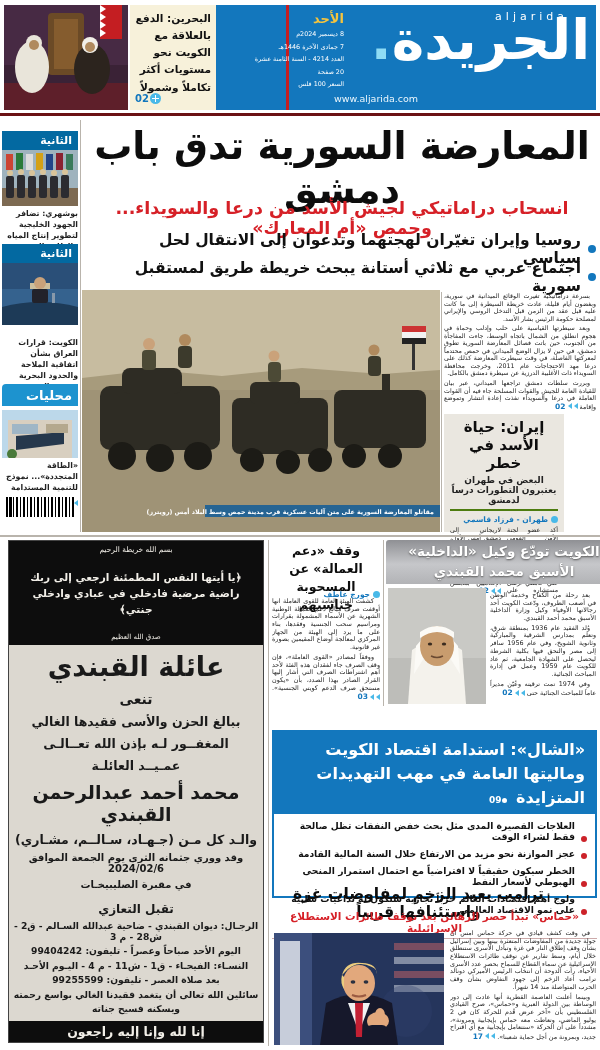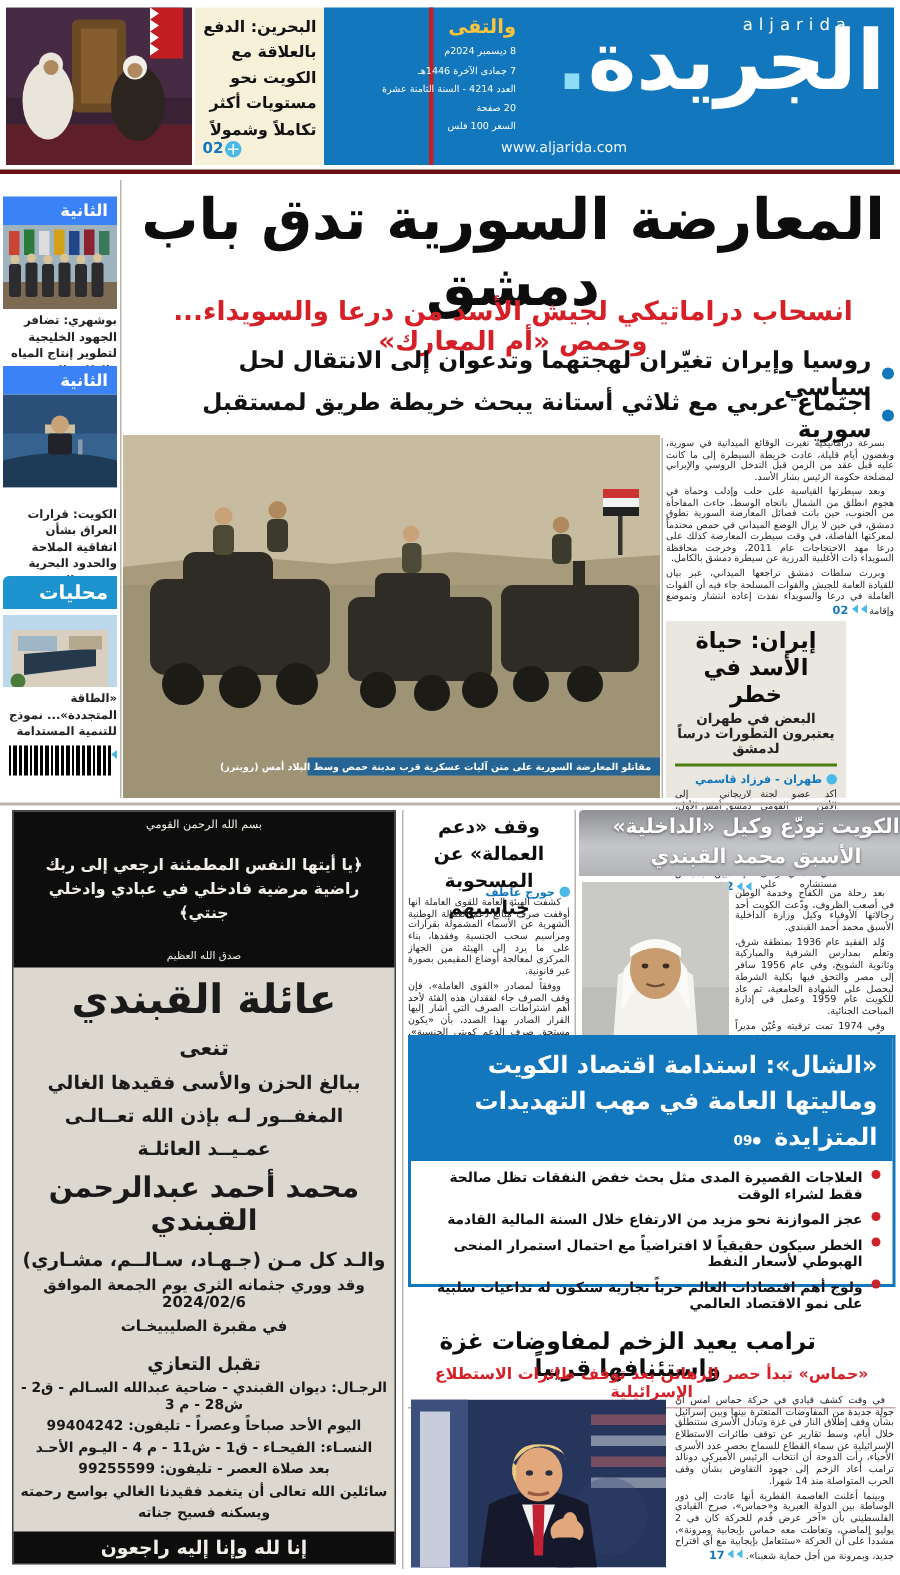--- a/index.html
+++ b/index.html
@@ -41,21 +41,21 @@
   .lead-head{font-size:38px;font-weight:900;text-align:center;direction:rtl;color:#0d0d0d;letter-spacing:-.5px}
   .lead-sub{font-size:17.5px;font-weight:bold;text-align:center;direction:rtl;color:#d62027}
   .lead-bullet{direction:rtl;text-align:right;font-size:15.5px;font-weight:bold;color:#111;display:flex;align-items:center;gap:7px}
   .bdot{width:8px;height:8px;border-radius:50%;background:#1377bd;flex:0 0 auto}
   .bodytxt{direction:rtl;text-align:justify;font-size:6.3px;line-height:1.2;color:#222;overflow:hidden}
   .bodytxt p{margin-bottom:2px;text-indent:6px}
   .photo-cap{position:absolute;background:rgba(27,95,150,.92);color:#fff;font-size:6.3px;
              padding:2.5px 6px;direction:rtl;white-space:nowrap;font-weight:bold}
 
   
-  .tab{background:#3b82f6;color:#fff;font-weight:bold;text-align:right;direction:rtl;
+  .tab{background:#0369a1;color:#fff;font-weight:bold;text-align:right;direction:rtl;
        padding:3px 6px 3px 0;font-size:11px}
   .tab.big{background:#1d93cf;font-size:13px;border-radius:4px 0 0 0;padding-top:4px}
   .sb-cap{direction:rtl;text-align:right;font-size:7.8px;font-weight:bold;line-height:1.4;color:#222;padding-left:2px}
   .barcode{background:repeating-linear-gradient(90deg,#000 0 1.5px,#fff 1.5px 3px,#000 3px 5.5px,#fff 5.5px 7px)}
 
   
   .iranbox{background:#eae7e0;padding:4px 6px;direction:rtl}
   .iran-title{font-size:15px;font-weight:bold;text-align:center;color:#0d0d0d}
   .iran-sub{font-size:9px;font-weight:bold;text-align:center;margin-top:3px;color:#222;
             border-bottom:2px solid #4d7c0f;padding-bottom:4px}
@@ -66,21 +66,21 @@
   
   .silver-head{background:linear-gradient(#8f9094,#c6c7ca 55%,#b2b3b6);color:#fff;font-weight:bold;
                text-align:center;direction:rtl;font-size:13.5px;line-height:1.45;padding-top:2px;
                text-shadow:0 1px 2px #555;border-radius:3px 3px 0 0}
   .midtitle{direction:rtl;text-align:center;font-size:12.5px;font-weight:bold;line-height:1.45;color:#0d0d0d}
 
   
   .shallbox{border:2px solid #1377bd;background:#fff}
   .shall-head{background:#1377bd;color:#fff;font-weight:bold;direction:rtl;text-align:right;
               font-size:16px;line-height:1.5;padding:6px 10px 4px}
-  .shall-item{direction:rtl;display:flex;align-items:flex-start;gap:6px;font-size:9.2px;font-weight:bold;color:#111;margin:6px 8px 0}
+  .shall-item{direction:rtl;display:flex;align-items:flex-end;gap:6px;font-size:9.2px;font-weight:bold;color:#111;margin:6px 8px 0}
   .rdot{width:6px;height:6px;border-radius:50%;background:#cc2229;flex:0 0 auto}
   .wdot{display:inline-block;width:5px;height:5px;border-radius:50%;background:#fff;vertical-align:middle;margin-right:4px}
   .shall-ref{font-size:9px;font-weight:bold}
 
   
   .trump-title{direction:rtl;text-align:center;font-size:15.5px;font-weight:900;color:#0d0d0d}
   .trump-sub{direction:rtl;text-align:center;font-size:10.5px;font-weight:bold;color:#d62027;
              border-bottom:1px solid #caa;padding-bottom:4px}
 
   
@@ -130,21 +130,21 @@
         </span>
     </div>
   </div>
 
   <div class="abs masthead" style="left:216px;top:5px;width:380px;height:105px">
     <div class="logo-latin">aljarida</div>
     <div class="logo-ar"><span>الجريدة</span><span class="logo-dot">.</span></div>
     <div class="logo-url">www.aljarida.com</div>
     <div class="red-vline" style="left:70px;top:0;width:3px;height:105px"></div>
     <div class="dateblock">
-      <div class="date-day">والتقى</div>
+      <div class="date-day">الأحد</div>
       <div class="date-row">8 ديسمبر 2024م</div>
       <div class="date-row">7 جمادى الآخرة 1446هـ</div>
       <div class="date-row">العدد 4214 - السنة الثامنة عشرة</div>
       <div class="date-row">20 صفحة</div>
       <div class="date-row">السعر 100 فلس</div>
     </div>
   </div>
 
   <div class="hrule" style="left:0;top:113px;width:600px;height:3px"></div>
 
@@ -347,21 +347,21 @@
   <div class="abs bodytxt" style="left:272px;top:598px;width:108px;height:106px;font-size:6.4px">
     <p>كشفت الهيئة العامة للقوى العاملة أنها أوقفت صرف مبالغ دعم العمالة الوطنية الشهرية عن الأسماء المشمولة بقرارات ومراسيم سحب الجنسية وفقدها، بناء على ما يرد إلى الهيئة من الجهاز المركزي لمعالجة أوضاع المقيمين بصورة غير قانونية.</p>
     <p><span>ووفقاً لمصادر «القوى العاملة»، فإن وقف الصرف جاء لفقدان هذه الفئة لأحد أهم اشتراطات الصرف التي أشار إليها القرار الصادر بهذا الصدد، بأن «يكون مستحق صرف الدعم كويتي الجنسية».</span>
        <span class="pref">
           <span class="num" style="font-size:7.5px">03</span>
           <i class="tri" style="border-width:3px 4px 3px 0"></i>
           <i class="tri" style="border-width:3px 4px 3px 0"></i>
         </span></p>
   </div>
 
-  <div class="abs shallbox" style="left:272px;top:690px;width:325px;height:168px">
+  <div class="abs shallbox" style="left:272px;top:730px;width:325px;height:168px">
     <div class="shall-head">
       <span>«الشال»: استدامة اقتصاد الكويت وماليتها العامة في مهب التهديدات المتزايدة</span>
       <span class="shall-ref"><span class="wdot"></span><span>09</span></span>
     </div>
     <div class="shall-item">
         <span class="rdot"></span>
         <span>العلاجات القصيرة المدى مثل بحث خفض النفقات تظل صالحة فقط لشراء الوقت</span>
       </div>
     <div class="shall-item">
         <span class="rdot"></span>
@@ -408,21 +408,21 @@
     <p><span>وبينما أعلنت العاصمة القطرية أنها عادت إلى دور الوساطة بين الدولة العبرية و«حماس»، صرح القيادي الفلسطيني بأن «آخر عرض قُدم للحركة كان في 2 يوليو الماضي، وتعاطت معه حماس بإيجابية ومرونة»، مشدداً على أن الحركة «ستتعامل بإيجابية مع أي اقتراح جديد، وبمرونة من أجل حماية شعبنا».</span>
        <span class="pref">
           <span class="num" style="font-size:7.5px">17</span>
           <i class="tri" style="border-width:3px 4px 3px 0"></i>
           <i class="tri" style="border-width:3px 4px 3px 0"></i>
         </span></p>
   </div>
 
   <div class="abs obit" style="left:8px;top:540px;width:256px;height:503px">
     <div class="obit-banner">
-      <div class="v1">بسم الله الرحمن القومي</div>
+      <div class="v1">بسم الله خريطة الرحيم</div>
       <div class="v2">﴿يا أيتها النفس المطمئنة ارجعي إلى ربك راضية مرضية فادخلي في عبادي وادخلي جنتي﴾</div>
       <div class="v3">صدق الله العظيم</div>
     </div>
     <div class="obit-body">
       <div class="ob-family">عائلة القبندي</div>
       <div class="ob-announce">تنعى</div>
       <div class="ob-line">ببالغ الحزن والأسى فقيدها الغالي</div>
       <div class="ob-line">المغفــور لـه بإذن الله تعــالـى</div>
       <div class="ob-line">عمـيــد العائلـة</div>
       <div class="ob-name">محمد أحمد عبدالرحمن القبندي</div>

